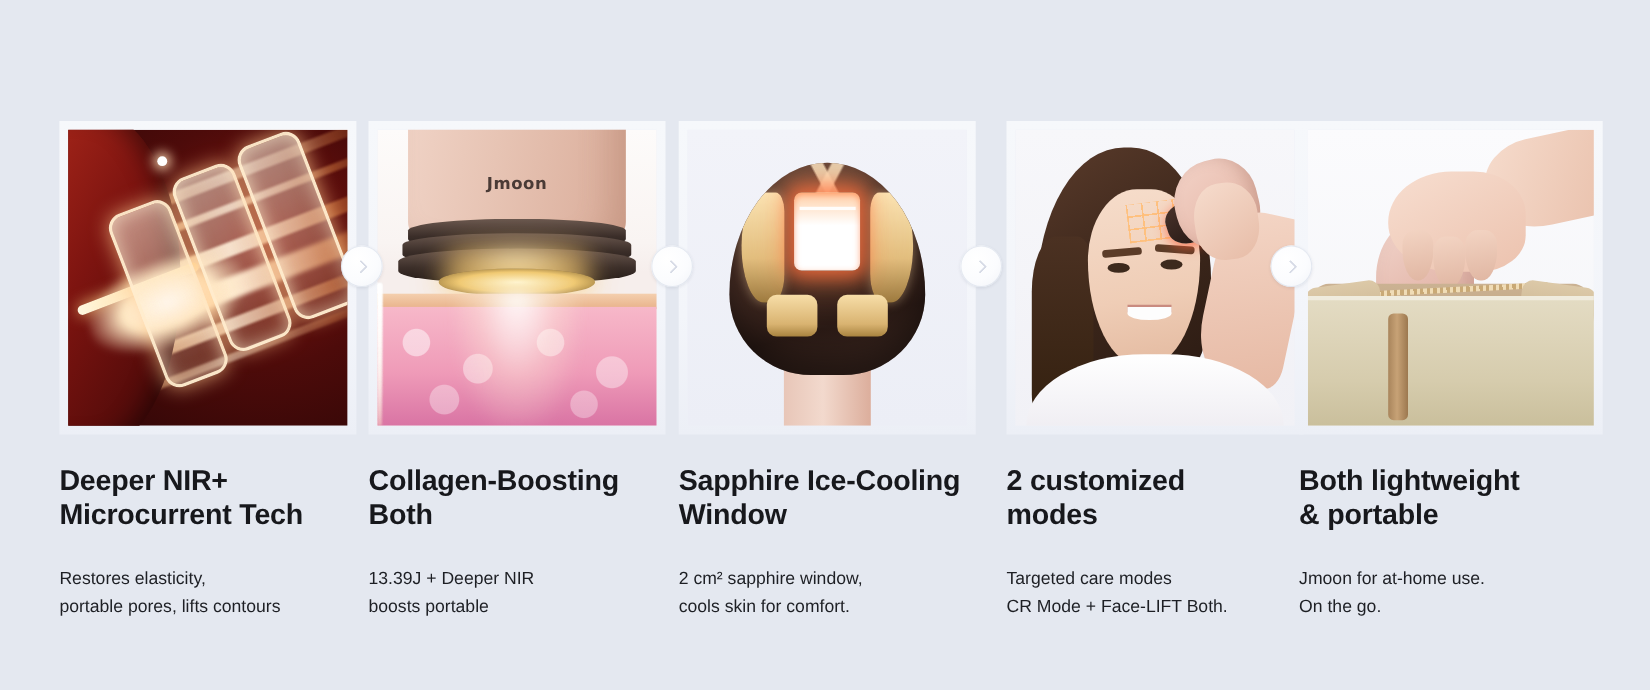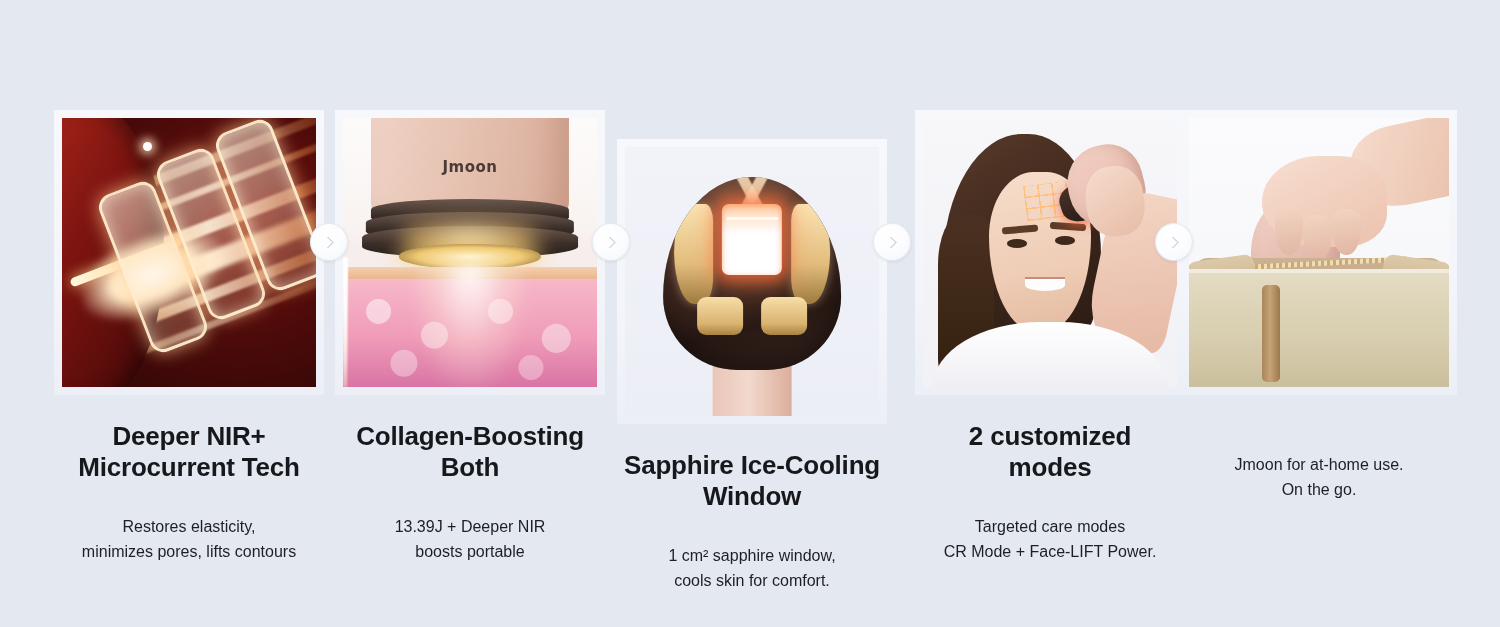--- a/index.html
+++ b/index.html
@@ -24,21 +24,21 @@
   }
 
   
   .card {
     position: absolute;
     top: 110px;
     width: 270px;
   }
   .card.c0 { left: 54px;   }
   .card.c1 { left: 335px;  }
-  .card.c2 { left: 617px; margin-top: 29px;  }
+  .card.c2 { left: 617px;  }
   .card.c3 { left: 915px;  }
   .card.c4 { left: 1181px; width: 276px; }
 
   .media-frame {
     position: relative;
     width: 100%;
     height: 285px;
     padding: 8px;
     background: linear-gradient(180deg, #f6f8fb 0%, #f3f5fa 62%, #eceff6 100%);
   }
@@ -46,21 +46,21 @@
   .media {
     position: relative;
     width: 100%;
     height: 100%;
     overflow: hidden;
     background: #eef0f7;
   }
 
   .caption {
     padding-top: 26px;
-    text-align: center;
+    text-align: left;
   }
 
   .card-title {
     font-size: 26px;
     line-height: 31px;
     font-weight: 700;
     color: #17181c;
     letter-spacing: -0.2px;
     white-space: pre-line;
   }
@@ -413,21 +413,21 @@
           <div class="bar b2"></div>
           <div class="bar b3"></div>
           <div class="spark"></div>
         </div>
       </div>
     </div>
     <div class="caption">
       <div class="card-title">Deeper NIR+
 Microcurrent Tech</div>
       <div class="card-desc">Restores elasticity,
-minimizes pores, lifts contours</div>
+portable pores, lifts contours</div>
     </div>
   </div>
 
   <div class="card c1">
     <div class="media-frame">
       <div class="media">
         <div class="art-skin">
           <div class="body"></div>
           <div class="brand">Jmoon</div>
           <div class="ring r1"></div>
@@ -465,21 +465,21 @@
             <div class="window"></div>
             <div class="btn l"></div>
             <div class="btn r"></div>
           </div>
         </div>
       </div>
     </div>
     <div class="caption">
       <div class="card-title">Sapphire Ice-Cooling
 Window</div>
-      <div class="card-desc">1 cm² sapphire window,
+      <div class="card-desc">2 cm² sapphire window,
 cools skin for comfort.</div>
     </div>
   </div>
 
   <div class="card c3">
     <div class="media-frame">
       <div class="media">
         <div class="art-model">
           <div class="hair"></div>
           <div class="hairfall"></div>
@@ -495,21 +495,21 @@
           <div class="arm"></div>
           <div class="hand"></div>
           <div class="robe"></div>
         </div>
       </div>
     </div>
     <div class="caption">
       <div class="card-title">2 customized
 modes</div>
       <div class="card-desc">Targeted care modes
-CR Mode + Face-LIFT Power.</div>
+CR Mode + Face-LIFT Both.</div>
     </div>
   </div>
 
   <div class="card c4">
     <div class="media-frame">
       <div class="media">
         <div class="art-bag">
           <div class="wrist"></div>
           <div class="devbody"></div>
           <div class="devbrand">Jmoon</div>
@@ -521,20 +521,22 @@
           <div class="toteback"></div>
           <div class="zipper"></div>
           <div class="flapL"></div>
           <div class="flapR"></div>
           <div class="tote"></div>
           <div class="strap"></div>
         </div>
       </div>
     </div>
     <div class="caption">
+      <div class="card-title">Both lightweight
+&amp; portable</div>
       <div class="card-desc">Jmoon for at-home use.
 On the go.</div>
     </div>
   </div>
 
   <button class="nav-btn n0" aria-label="Next slide">
     <span class="chev"></span>
   </button>
   <button class="nav-btn n1" aria-label="Next slide">
     <span class="chev"></span>

